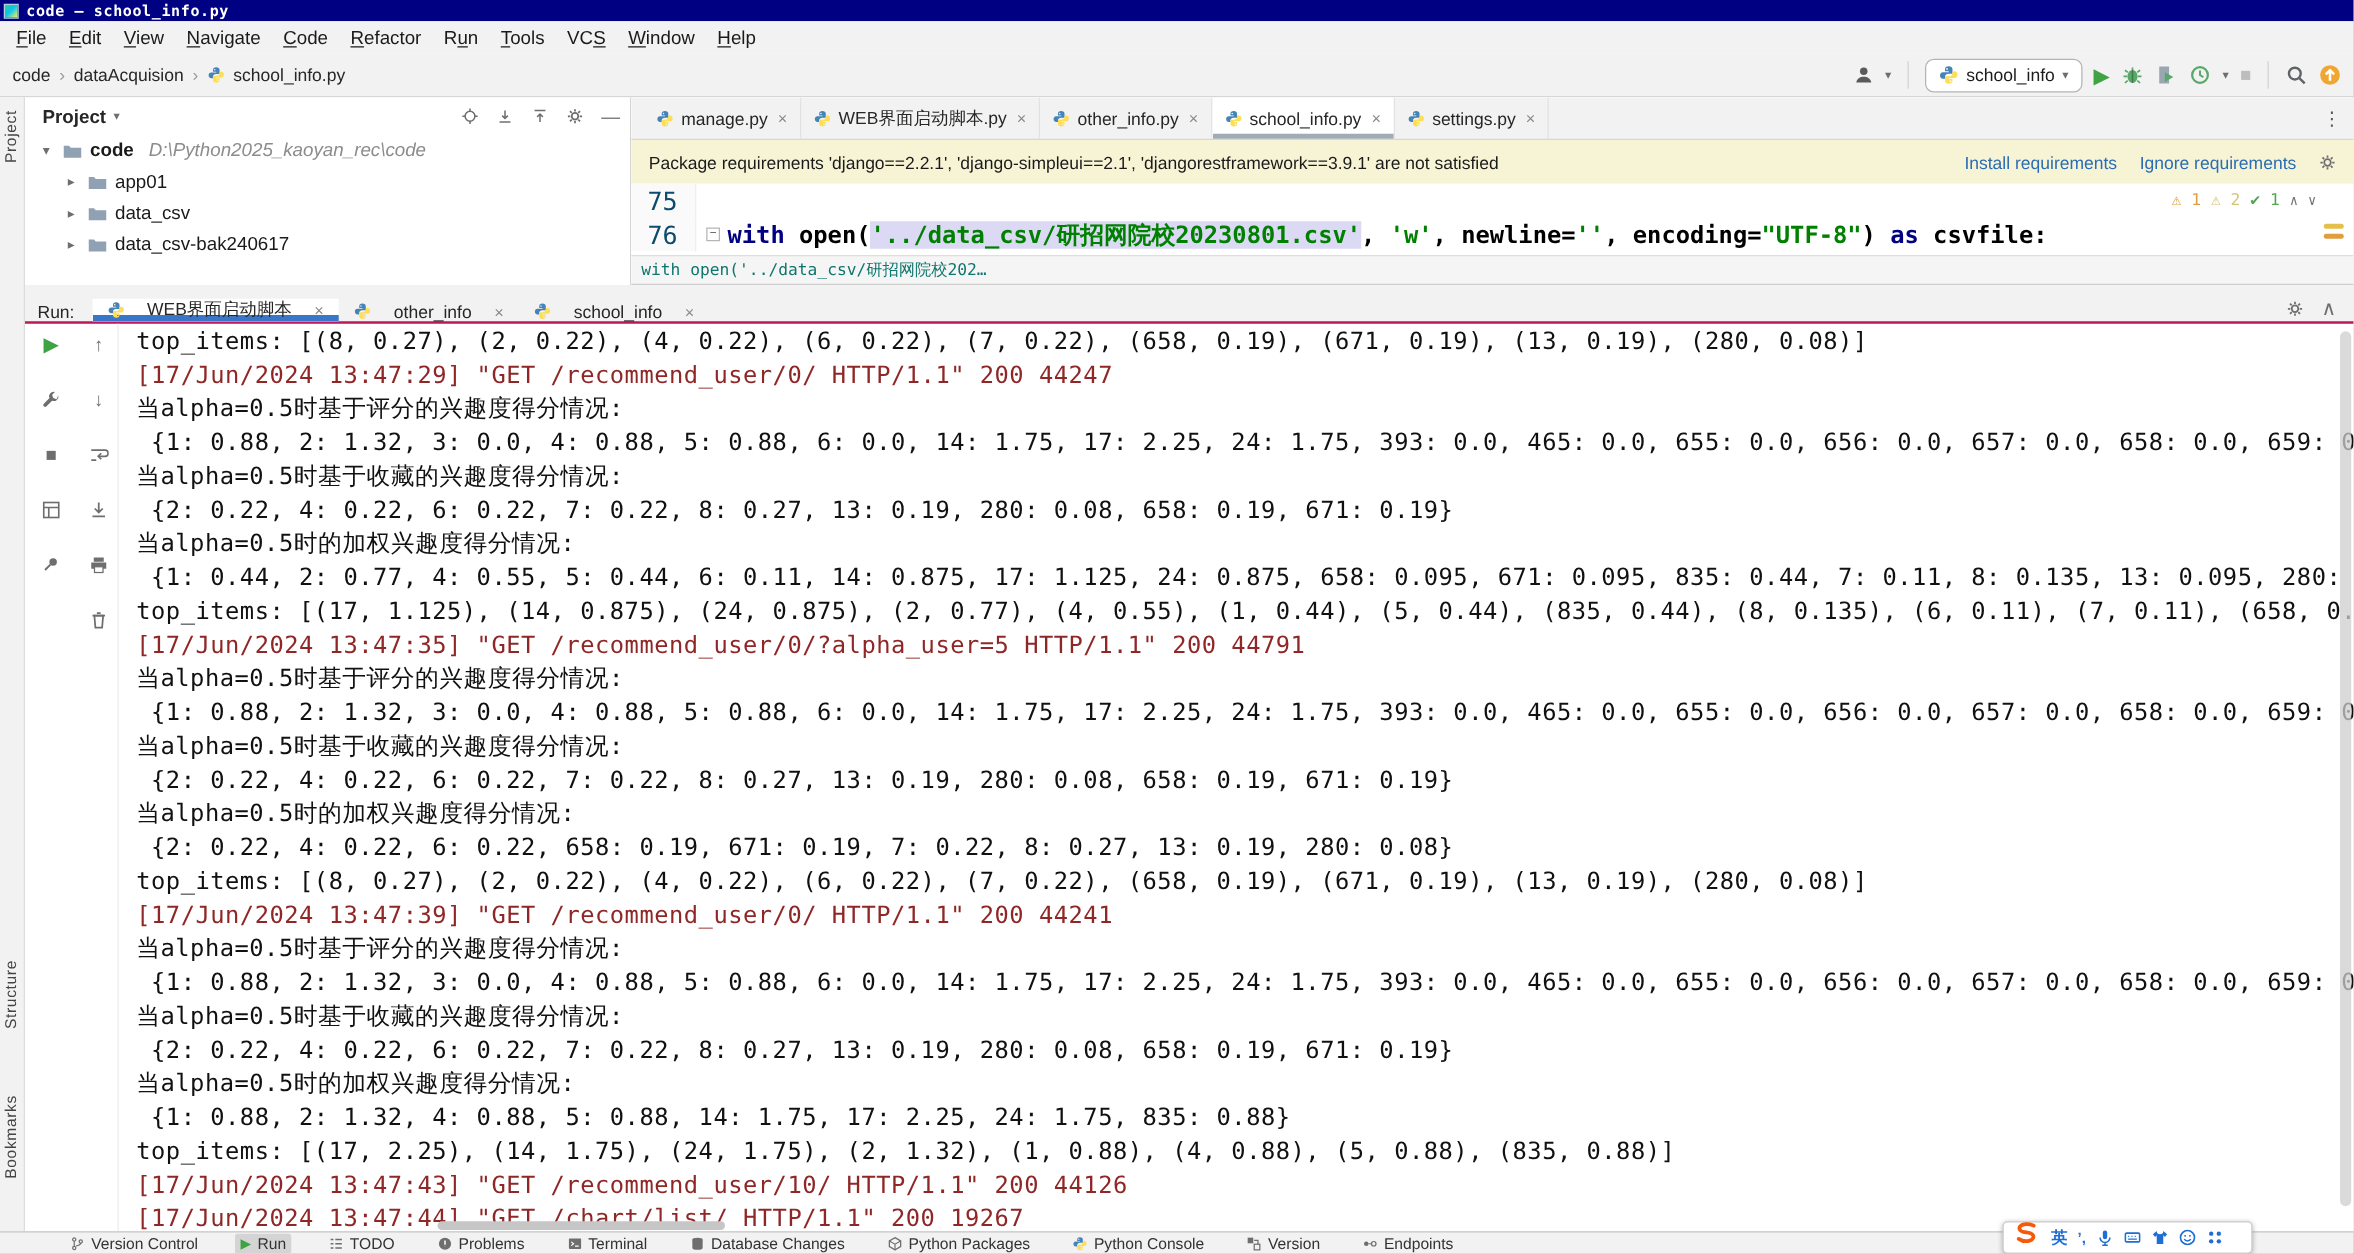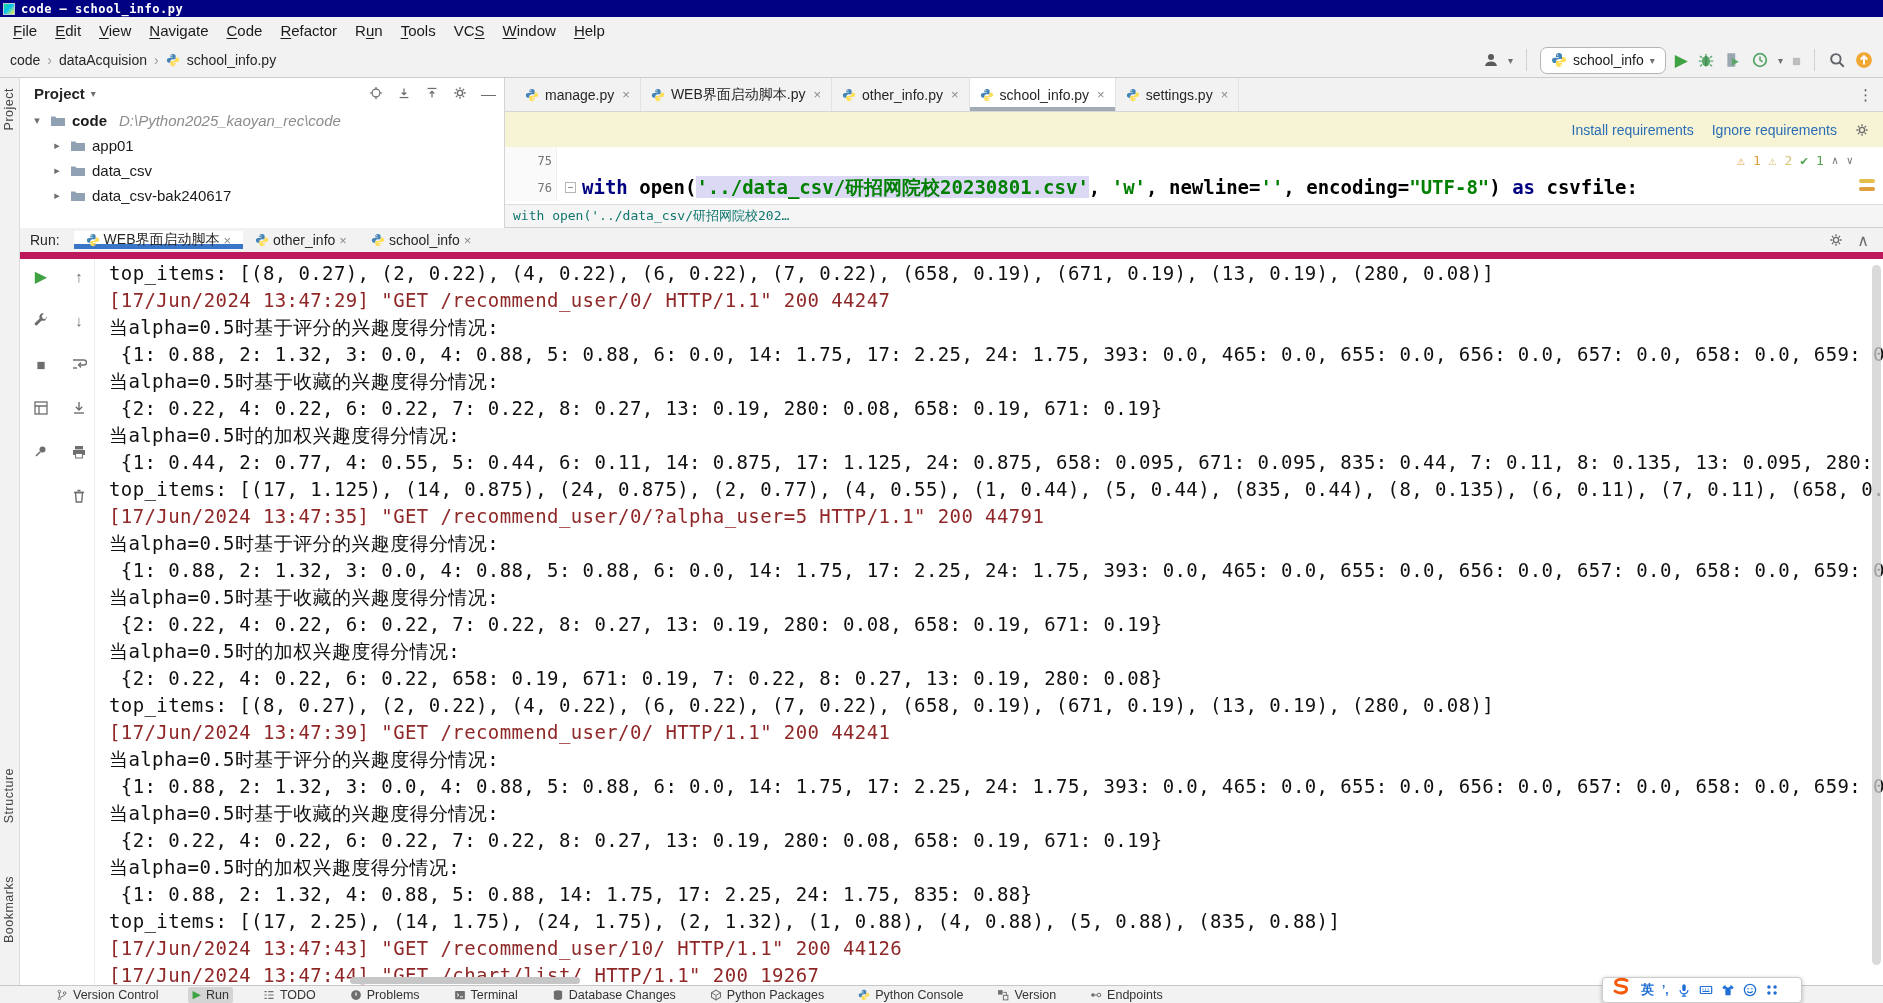--- a/index.html
+++ b/index.html
@@ -67,43 +67,43 @@
   .etab.selected { background:#fff; box-shadow:inset 0 -4px 0 #a0abb6; }
   .tabs-more { margin-left:auto; padding:0 10px; display:flex; align-items:center; color:#555; font-size:15px; }
 
   .notif { height:35px; background:#f7f4d6; display:flex; align-items:center; gap:18px; padding:0 14px; font-size:14px; }
   .notif-msg { color:#1a1a1a; }
   .notif-link { color:#2a6db5; margin-left:auto; }
   .notif-link + .notif-link { margin-left:0; }
 
   .code-area { position:relative; height:57px; background:#fff; font-family:"DejaVu Sans Mono",monospace; }
   .code-row { height:27px; display:flex; align-items:center; white-space:pre; }
-  .gutter { width:52px; min-width:52px; text-align:right; padding-right:4px; color:#737373;
-            font-size:12px; background:#fafafa; height:100%; display:flex; align-items:center; justify-content:flex-end;
+  .gutter { width:52px; min-width:52px; text-align:right; padding-right:14px; color:#0c4a6e;
+            font-size:20px; background:#fafafa; height:100%; display:flex; align-items:center; justify-content:flex-end;
             border-right:1px solid #efefef; }
   .fold { width:11px; height:11px; border:1px solid #b5b5b5; color:#666; font-size:9px; line-height:9px;
           text-align:center; margin:0 6px 0 8px; background:#fff; }
   .code-text { font-size:19px; font-weight:bold; }
   .tok { color:#000; } .tok.kw { color:#000080; } .tok.str { color:#008000; }
   .tok.hl { background:#dcd9f5; }
   .inspections { position:absolute; top:6px; right:30px; display:flex; align-items:center; gap:8px; font-size:13px; color:#444; }
   .warn1 { color:#e09f3e; } .warn2 { color:#d8c278; } .okmark { color:#52a352; }
   .insp-chev { color:#777; font-size:11px; }
   .edge-mark { position:absolute; right:8px; width:16px; height:4px; border-radius:2px; }
   .edge-mark.y { top:32px; background:#e3c04c; } .edge-mark.o { top:40px; background:#e09f3e; }
 
   .context-bar { height:24px; background:#f5f5f5; border-top:1px solid #dedede; border-bottom:1px solid #cfcfcf;
                  font-family:"DejaVu Sans Mono",monospace; font-size:13px; color:#0f766e;
                  display:flex; align-items:center; padding-left:8px; white-space:pre; }
 
   
   .run-panel { position:absolute; left:20px; top:150px; right:0; bottom:0; background:#fff; }
-  .run-header { height:31px; background:#f2f2f2; border-bottom:7px solid #be185d; display:flex; align-items:center; }
+  .run-header { height:31px; background:#f2f2f2; border-bottom:2px solid #be185d; display:flex; align-items:flex-end; }
   .run-label { display:flex; align-items:center; padding:0 14px 0 10px; font-size:14px; color:#262626; }
-  .rtab { display:flex; align-items:center; gap:4px; padding:0 12px; font-size:14px; color:#262626; }
+  .rtab { display:flex; align-items:center; gap:18px; padding:0 12px; font-size:14px; color:#262626; }
   .rtab .x { color:#8a8a8a; font-size:13px; }
   .rtab.selected { background:#fff; box-shadow:inset 0 -5px 0 #3a76c8; }
   .run-header-right { margin-left:auto; display:flex; align-items:center; gap:14px; padding-right:14px; color:#6e6e6e; }
 
   .run-body { position:absolute; top:31px; left:0; right:0; bottom:0; }
   .rb-col { position:absolute; top:6px; display:flex; flex-direction:column; align-items:center; gap:22px; }
   .rb-col1 { left:6px; width:30px; }
   .rb-col2 { left:44px; width:30px; }
   .rb-btn { width:22px; height:22px; display:flex; align-items:center; justify-content:center; color:#6e6e6e; }
   .rb-btn.playbtn { color:#3fa343; font-size:16px; }
@@ -439,20 +439,21 @@
           <svg class="ic14">
               <use href="#i-py"></use>
             </svg>
           <span>settings.py</span>
           <span class="x">×</span>
         </div>
         <span class="tabs-more">⋮</span>
       </div>
 
       <div class="notif">
+        <span class="notif-msg">Package requirements 'django==2.2.1', 'django-simpleui==2.1', 'djangorestframework==3.9.1' are not satisfied</span>
         <span class="notif-link">Install requirements</span>
         <span class="notif-link">Ignore requirements</span>
         <svg class="ic14">
             <use href="#i-gear"></use>
           </svg>
       </div>
 
       <div class="code-area">
         <div class="code-row">
           <span class="gutter">75</span>

